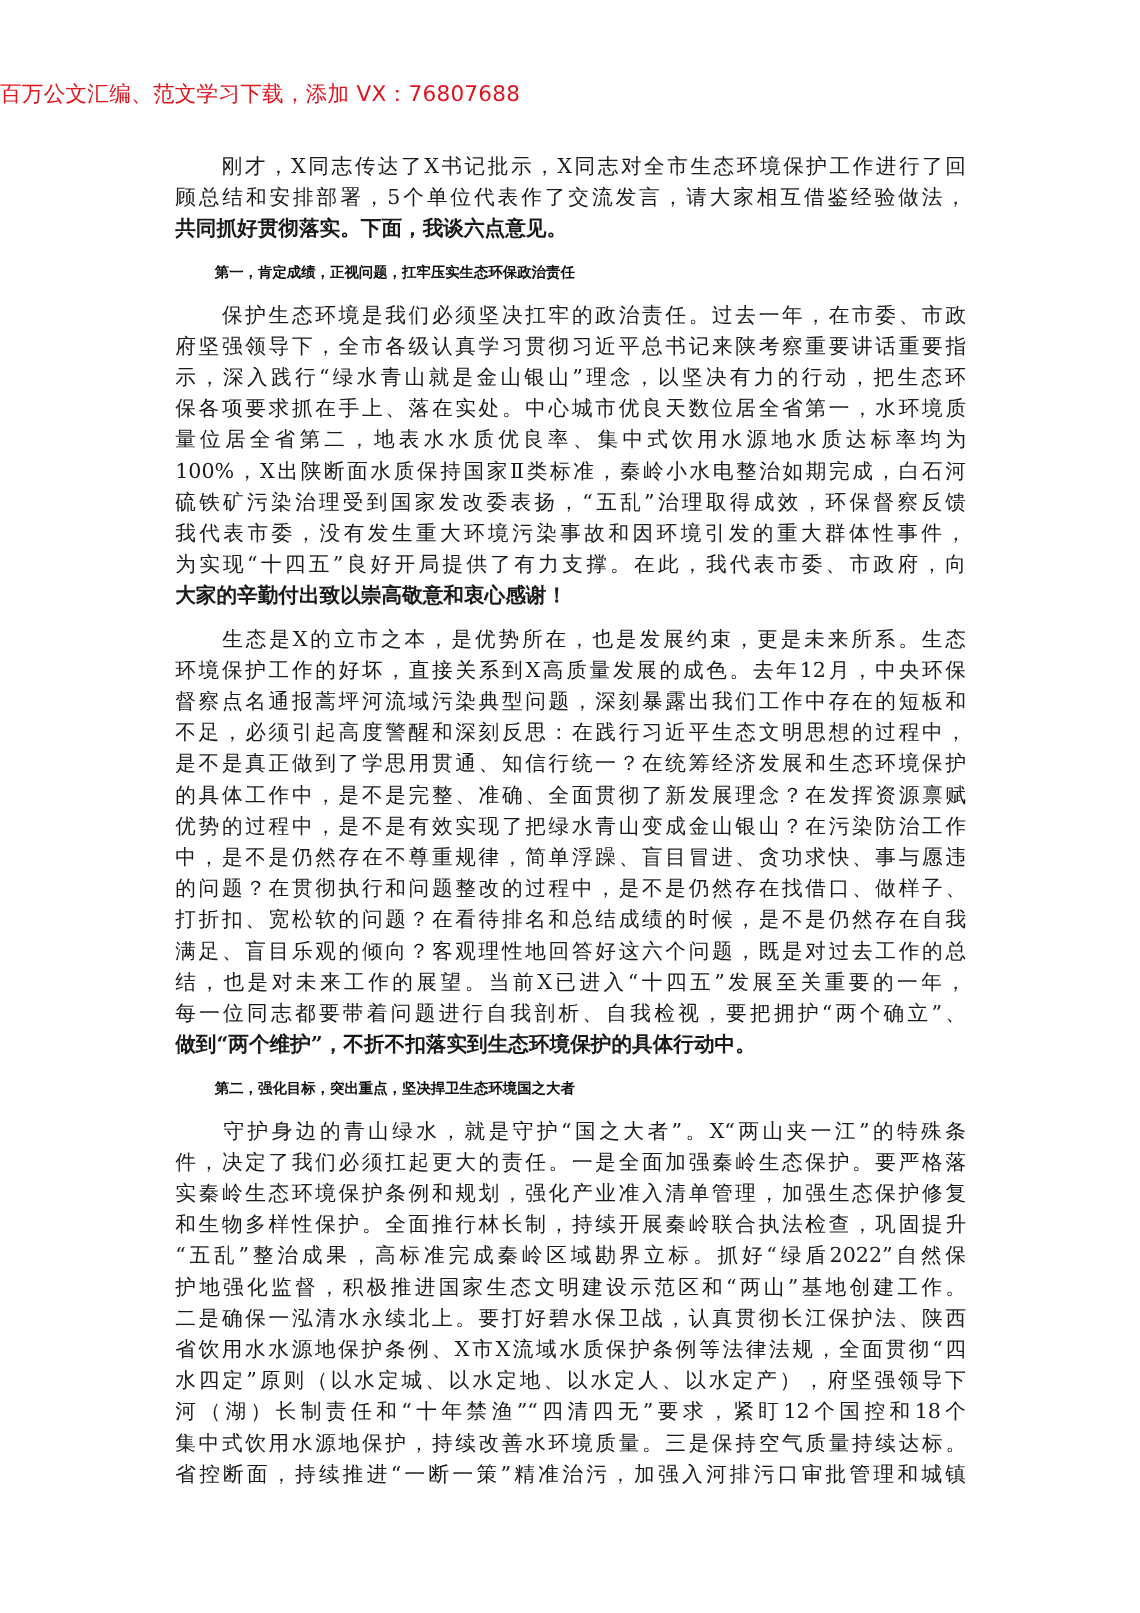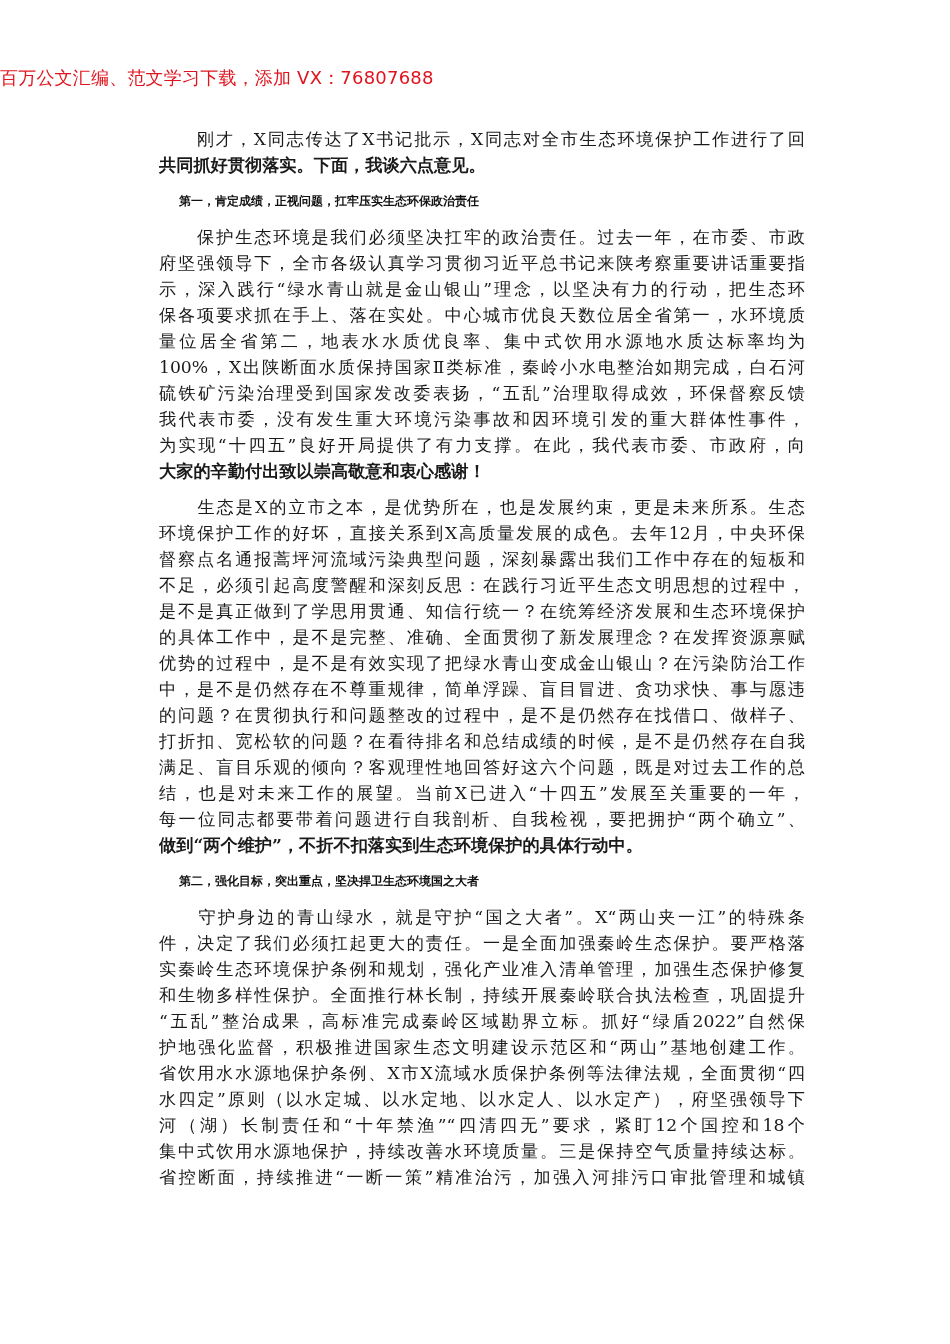--- a/index.html
+++ b/index.html
@@ -6,34 +6,35 @@
   body { width: 950px; height: 1344px; position: relative; overflow: hidden;
          font-family: "DejaVu Serif", "Liberation Serif", serif; color: #1a1a1a; }
   .banner { position: absolute; top: 66px; left: 0; width: 950px; text-align: left;
             font-family: "DejaVu Sans", "Liberation Sans", sans-serif;
             font-size: 18px; color: #e0141e; letter-spacing: 0.2px; }
   .page { position: absolute; left: 143px; top: 126px; width: 662px; }
   .line { display: block; height: 26px; line-height: 26px; font-size: 17.2px;
           white-space: nowrap; text-align: justify; text-align-last: justify;
           overflow: hidden; }
   .line.last { text-align-last: left; font-weight: bold; }
-  .para { margin: 0 0 10px 16px; }
+  .para { margin: 0 0 10px 3px; }
   .heading { font-family: "DejaVu Sans", "Liberation Sans", sans-serif; font-weight: bold;
              font-size: 12px; height: 26px; line-height: 26px; padding-left: 36px;
              margin: 0 0 10px 0; color: #111; white-space: nowrap; }
 </style>
 </head>
 <body>
 
 <div class="banner" style="color: rgb(224, 20, 30);">百万公文汇编、范文学习下载，添加 VX：76807688</div>
 
 <div class="page">
 
   <div class="para">
     <span class="line">　　刚才，X同志传达了X书记批示，X同志对全市生态环境保护工作进行了回</span>
+    <span class="line">顾总结和安排部署，5个单位代表作了交流发言，请大家相互借鉴经验做法，</span>
     <span class="line last">共同抓好贯彻落实。下面，我谈六点意见。</span>
   </div>
 
   <div class="heading">第一，肯定成绩，正视问题，扛牢压实生态环保政治责任</div>
 
   <div class="para">
     <span class="line">　　保护生态环境是我们必须坚决扛牢的政治责任。过去一年，在市委、市政</span>
     <span class="line">府坚强领导下，全市各级认真学习贯彻习近平总书记来陕考察重要讲话重要指</span>
     <span class="line">示，深入践行“绿水青山就是金山银山”理念，以坚决有力的行动，把生态环</span>
     <span class="line">保各项要求抓在手上、落在实处。中心城市优良天数位居全省第一，水环境质</span>
@@ -64,20 +65,21 @@
 
   <div class="heading">第二，强化目标，突出重点，坚决捍卫生态环境国之大者</div>
 
   <div class="para">
     <span class="line">　　守护身边的青山绿水，就是守护“国之大者”。X“两山夹一江”的特殊条</span>
     <span class="line">件，决定了我们必须扛起更大的责任。一是全面加强秦岭生态保护。要严格落</span>
     <span class="line">实秦岭生态环境保护条例和规划，强化产业准入清单管理，加强生态保护修复</span>
     <span class="line">和生物多样性保护。全面推行林长制，持续开展秦岭联合执法检查，巩固提升</span>
     <span class="line">“五乱”整治成果，高标准完成秦岭区域勘界立标。抓好“绿盾2022”自然保</span>
     <span class="line">护地强化监督，积极推进国家生态文明建设示范区和“两山”基地创建工作。</span>
+    <span class="line">二是确保一泓清水永续北上。要打好碧水保卫战，认真贯彻长江保护法、陕西</span>
     <span class="line">省饮用水水源地保护条例、X市X流域水质保护条例等法律法规，全面贯彻“四</span>
     <span class="line">水四定”原则（以水定城、以水定地、以水定人、以水定产），府坚强领导下</span>
     <span class="line">河（湖）长制责任和“十年禁渔”“四清四无”要求，紧盯12个国控和18个</span>
     <span class="line">集中式饮用水源地保护，持续改善水环境质量。三是保持空气质量持续达标。</span>
     <span class="line">省控断面，持续推进“一断一策”精准治污，加强入河排污口审批管理和城镇</span>
   </div>
 
 </div>
 
 </body></html>

